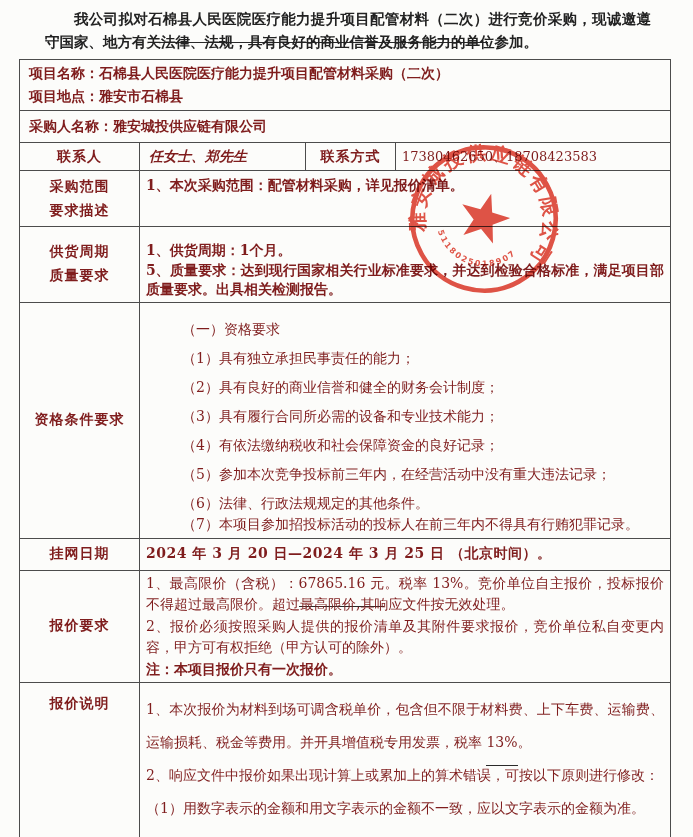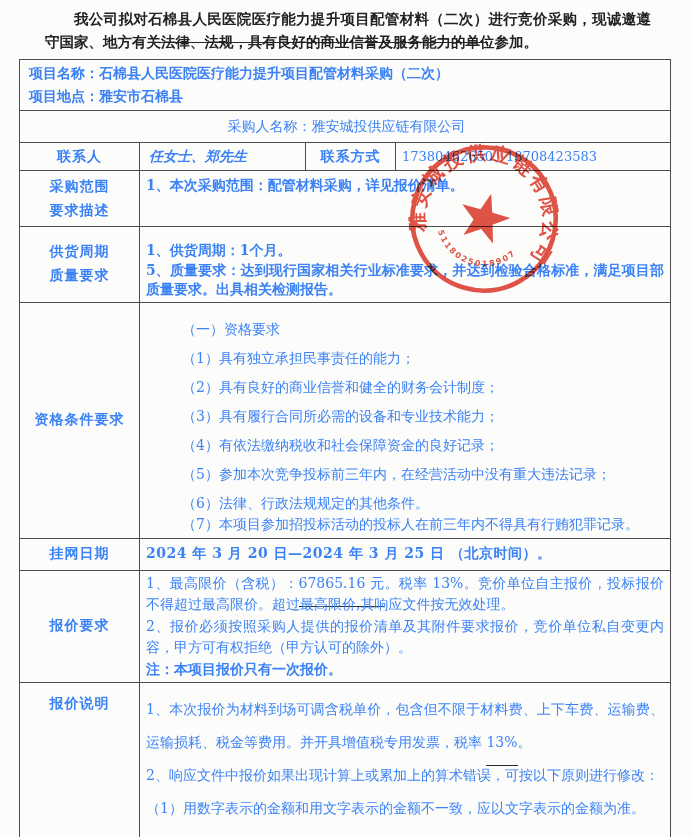--- a/index.html
+++ b/index.html
@@ -36,32 +36,32 @@
     border-collapse: collapse;
     table-layout: fixed;
     width: 651px;
     margin: 6px 0 0 19px;
     font-size: 14px;
   }
   table.info td {
     border: 1px solid #4c4c4c;
     vertical-align: middle;
     padding: 2px 6px;
-    color: #3b82f6;
+    color: #7f1d1d;
   }
   td.lbl {
     text-align: center;
     font-weight: 700;
     letter-spacing: 1px;
   }
   td.content { padding-left: 9px; padding-right: 8px; }
 
   tr.r1 td { height: 48px; font-weight: 700; padding-left: 9px; }
   tr.r1 .line { line-height: 23px; }
-  tr.r2 td { height: 32px; font-weight: 400; padding-left: 9px; text-align: center; }
+  tr.r2 td { height: 32px; font-weight: 700; padding-left: 9px; }
   tr.r3 td { height: 28px; }
   tr.r3 td.val { padding-left: 9px; font-weight: 600; font-style: italic; }
   tr.r3 td.phones { font-weight: 400; font-size: 13px; }
 
   tr.r4 td { height: 56px; }
   tr.r4 td.lbl .two-line, tr.r5 td.lbl .two-line {
     display: flex; flex-direction: column; justify-content: space-between;
     height: 46px; padding: 2px 0;
   }
   tr.r4 td.content { vertical-align: top; padding-top: 6px; font-weight: 600; }

